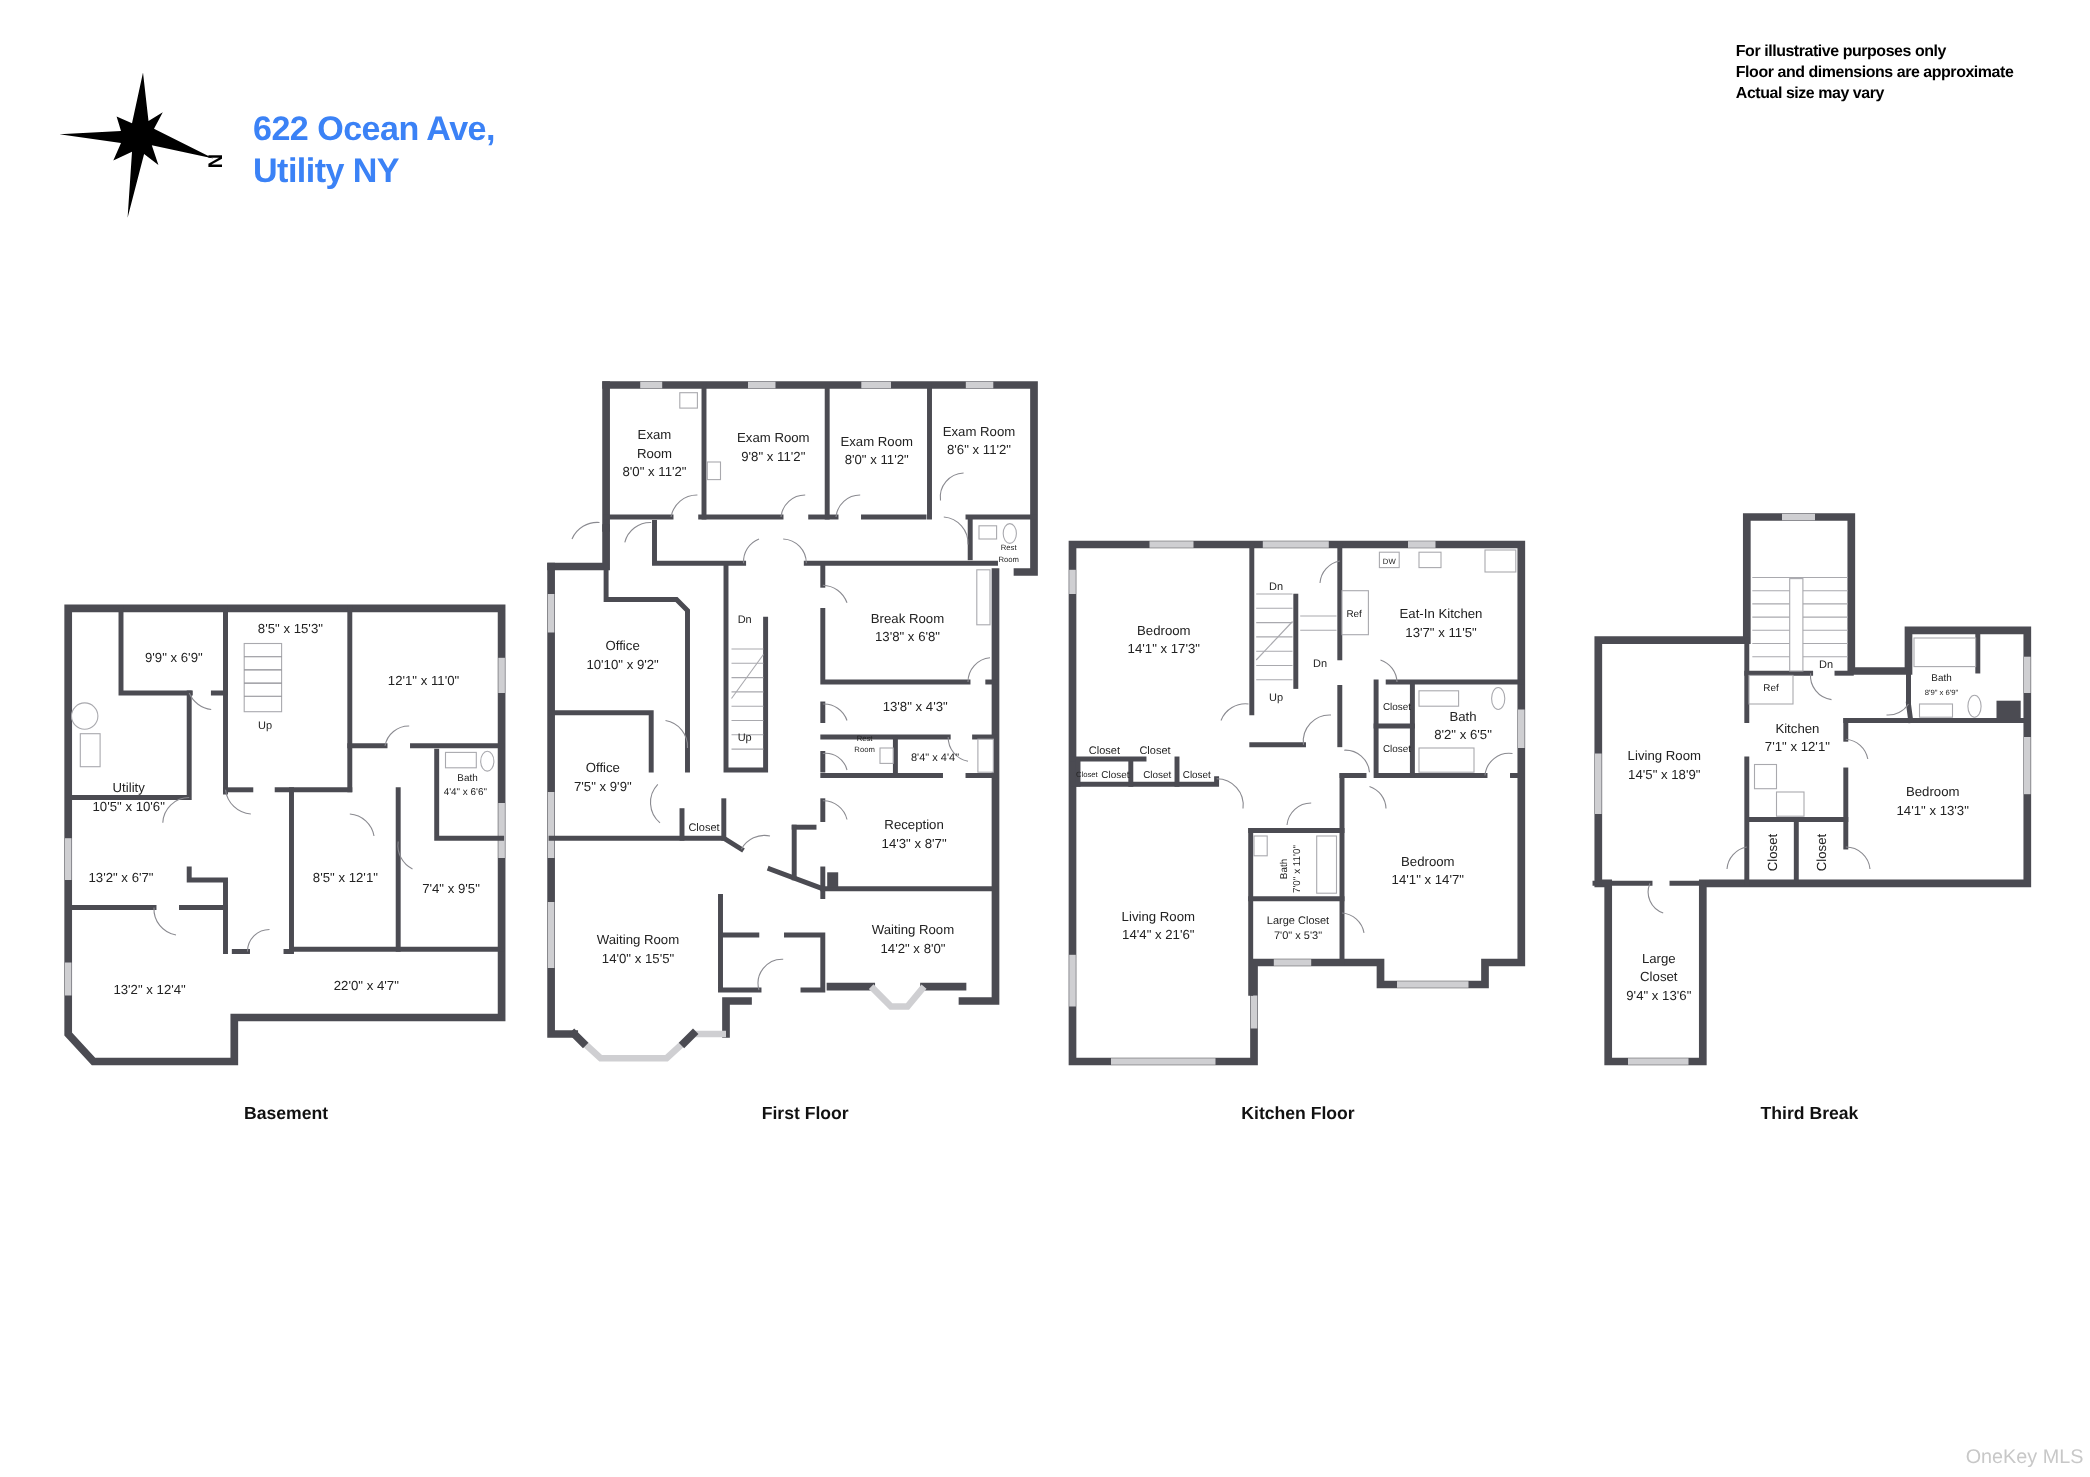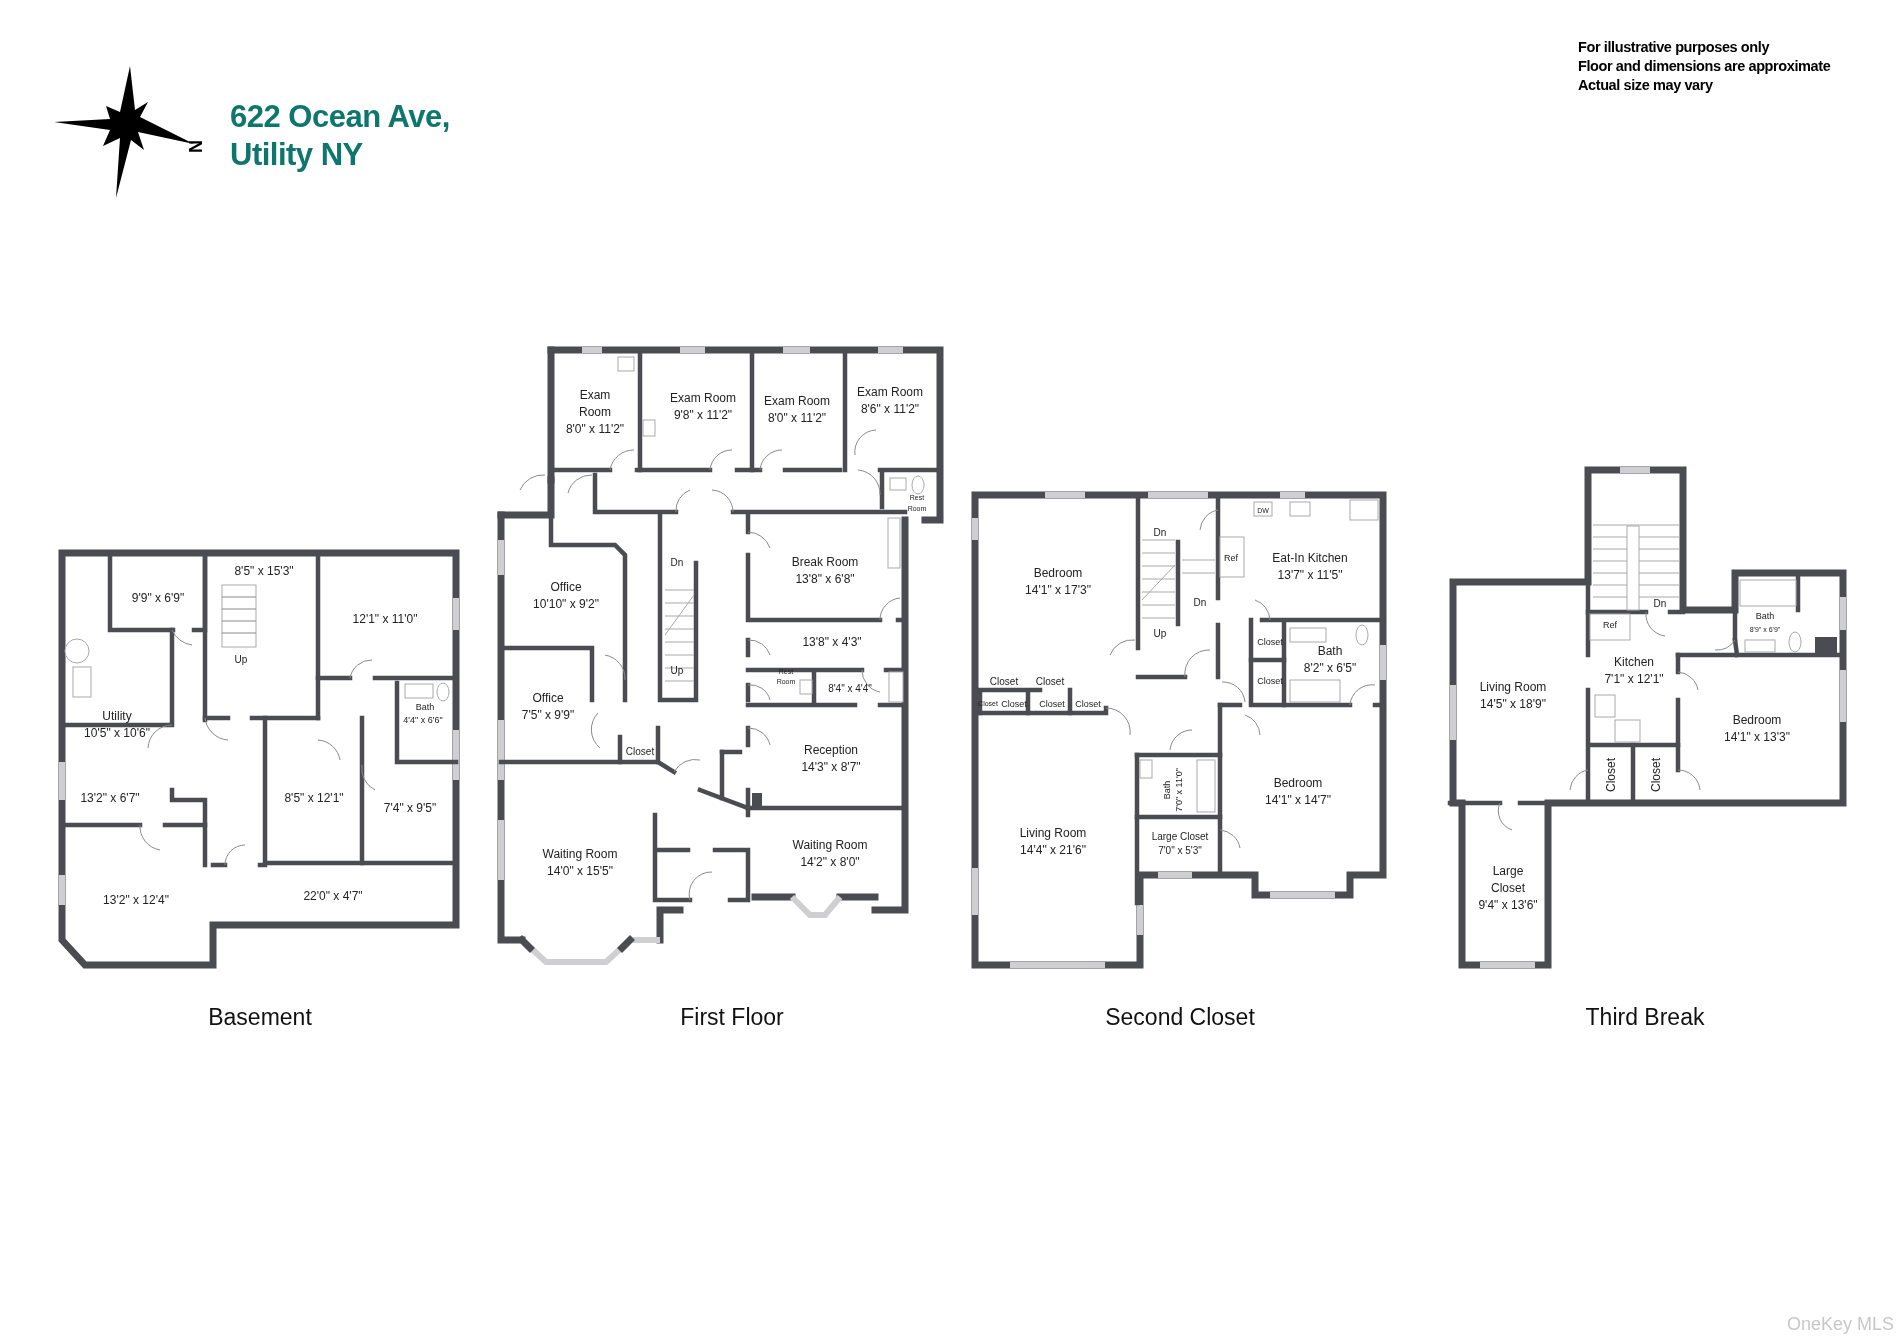--- a/index.html
+++ b/index.html
@@ -1,20 +1,20 @@
 <!DOCTYPE html>
 <html><head>
 <meta charset="utf-8">
 <style>
   html, body { margin: 0; padding: 0; background: #ffffff; }
   body { width: 1900px; height: 1343px; position: relative; overflow: hidden; font-family: "Liberation Sans", sans-serif; }
-  .title { position: absolute; left: 230px; top: 98px; font-size: 31px; font-weight: bold; color: #0f766e; line-height: 38px; letter-spacing: -0.5px; }
+  .title { position: absolute; left: 230px; top: 98px; font-size: 31px; font-weight: bold; color: #3b82f6; line-height: 38px; letter-spacing: -0.5px; }
   .disclaimer { position: absolute; left: 1578px; top: 38px; font-size: 14.5px; font-weight: bold; color: #000000; line-height: 19px; letter-spacing: -0.4px; }
   .compass { position: absolute; left: 48px; top: 62px; width: 150px; height: 140px; }
-  .floor-label { position: absolute; top: 1004px; font-size: 23px; font-weight: normal; color: #111; transform: translateX(-50%); white-space: nowrap; }
+  .floor-label { position: absolute; top: 1004px; font-size: 16px; font-weight: bold; color: #111; transform: translateX(-50%); white-space: nowrap; }
   .watermark { position: absolute; right: 6px; bottom: 8px; font-size: 18px; color: #c8c8c8; }
   svg.plan { position: absolute; left: 0; top: 0; width: 1900px; height: 1343px; }
   .w { stroke: #4b4b52; stroke-width: 7; fill: none; stroke-linecap: square; }
   .wt { stroke: #4b4b52; stroke-width: 4.5; fill: none; stroke-linecap: square; }
   .win { stroke: #cfcfd2; stroke-width: 6; fill: none; }
   .door { stroke: #8a8a90; stroke-width: 1; fill: none; }
   .fix { stroke: #a9a9ae; stroke-width: 1; fill: #ffffff; }
   .lbl { font-family: "Liberation Sans", sans-serif; fill: #222; text-anchor: middle; }
   .l12 { font-size: 12px; }
   .l10 { font-size: 10px; }
@@ -405,16 +405,16 @@
     <text class="lbl l12" transform="translate(1615,775) rotate(-90)">Closet</text>
     <text class="lbl l12" transform="translate(1660,775) rotate(-90)">Closet</text>
     <text class="lbl l12" x="1508" y="875">Large</text>
     <text class="lbl l12" x="1508" y="892">Closet</text>
     <text class="lbl l12" x="1508" y="909">9'4" x 13'6"</text>
   </g>
 </svg>
 
 <div class="floor-label" style="left:260px;">Basement</div>
 <div class="floor-label" style="left:732px;">First Floor</div>
-<div class="floor-label" style="left:1180px;">Second Closet</div>
+<div class="floor-label" style="left:1180px;">Kitchen Floor</div>
 <div class="floor-label" style="left:1645px;">Third Break</div>
 
 <div class="watermark">OneKey MLS</div>
 
 </body></html>

